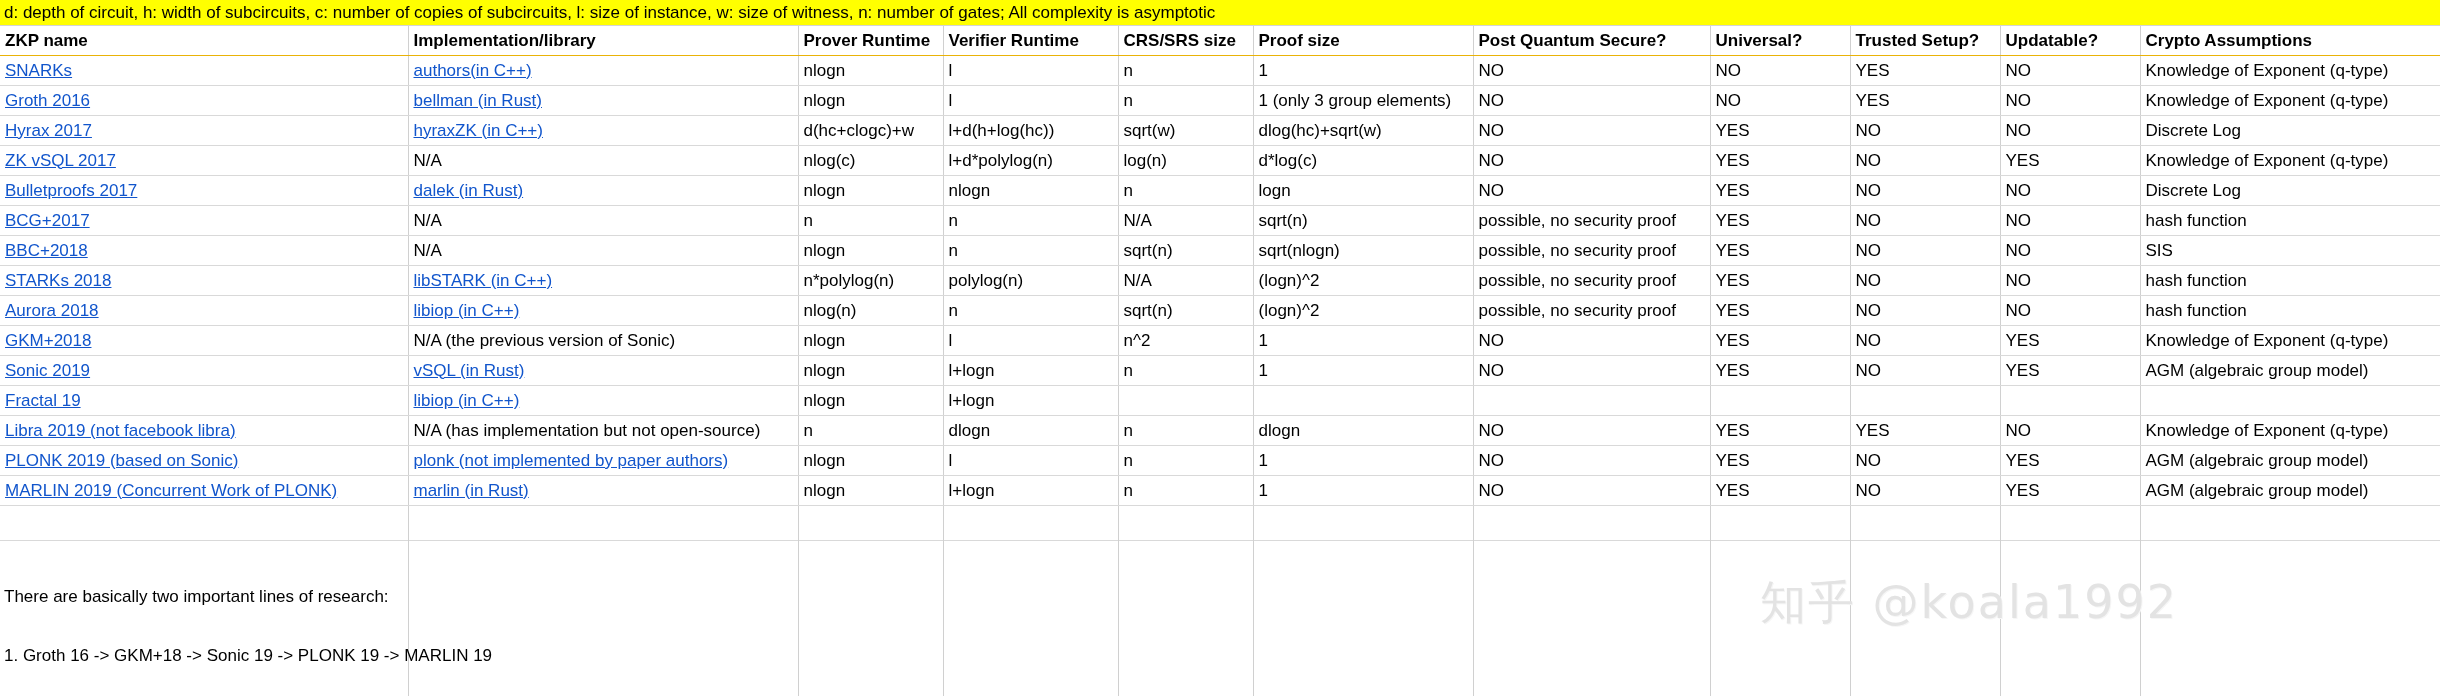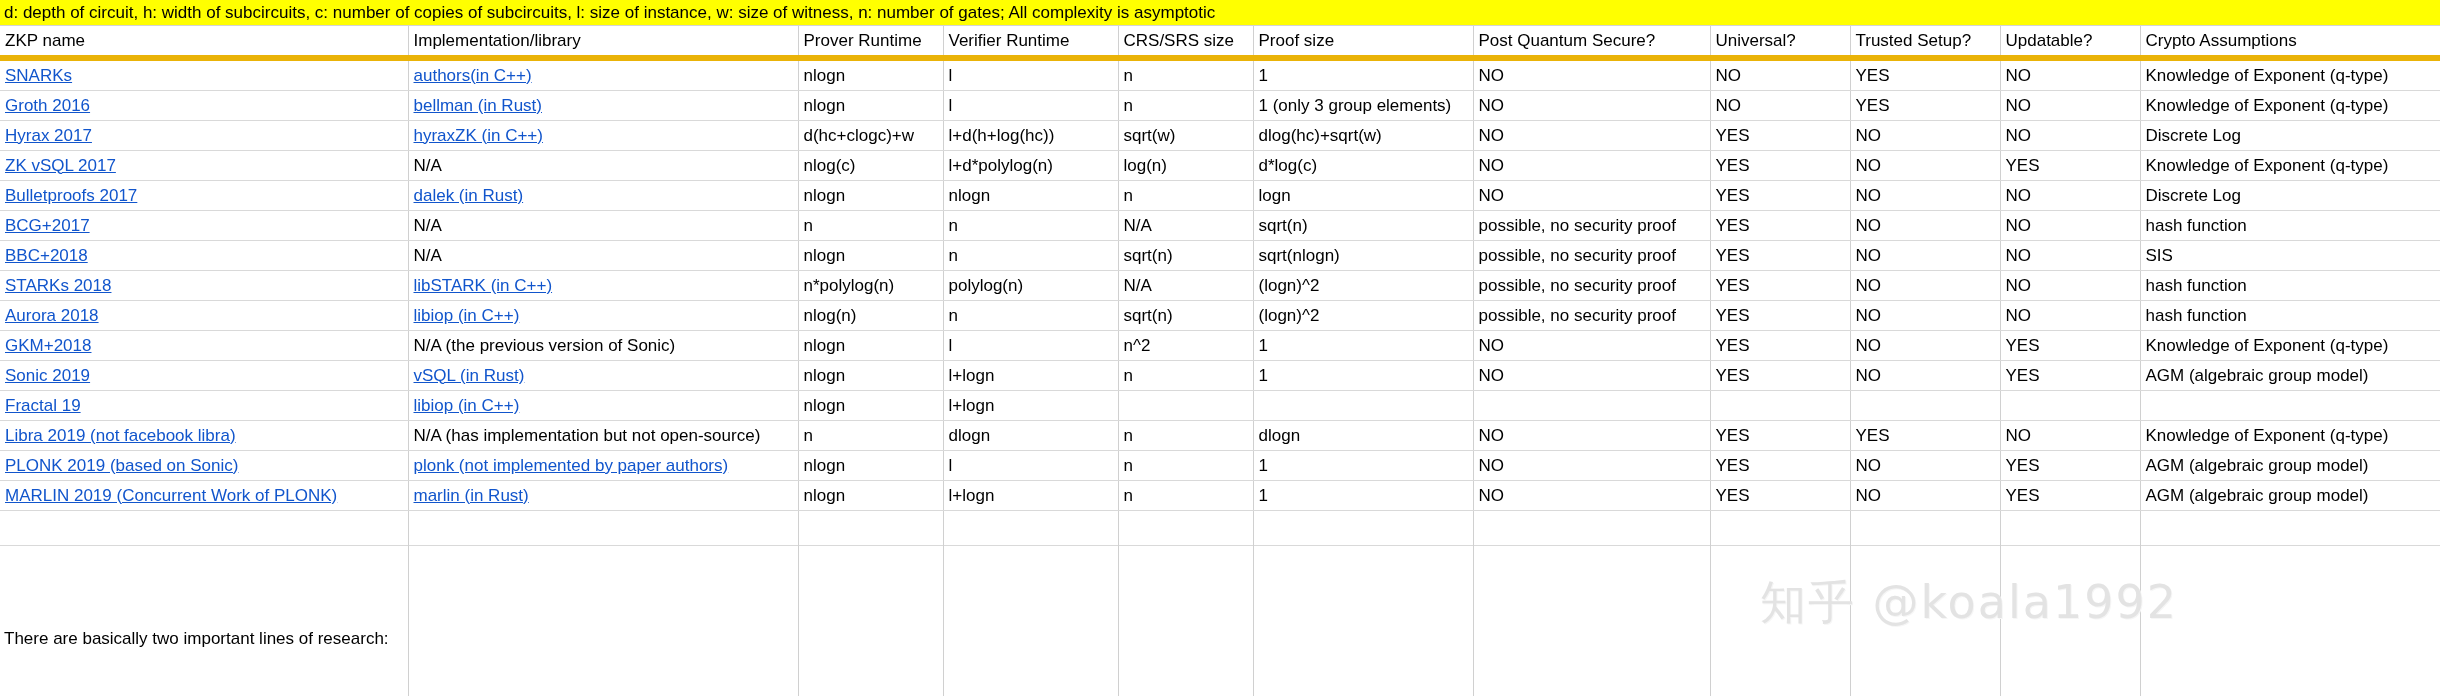--- a/index.html
+++ b/index.html
@@ -41,21 +41,22 @@
     padding: 0 5px;
     height: 29px;
     vertical-align: middle;
     text-align: left;
     font-weight: normal;
     overflow: hidden;
     white-space: nowrap;
     background: #ffffff;
   }
   table.sheet tr.header-row td {
-    border-bottom: 6px solid #eab308;
+    border-bottom: 1px solid #eab308;
+    font-weight: bold;
   }
   td.num {
     text-align: right;
   }
   td.last-col {
     border-right: none;
   }
 
   
   col.c-name   { width: 408px; }
@@ -80,21 +81,21 @@
   
   #notes-block {
     position: absolute;
     left: 4px;
     top: 548px;
     font-size: 17px;
     line-height: 19.5px;
     white-space: pre;
     z-index: 5;
   }
-  #notes-block div { height: 19.5px; margin-top: 42px; }
+  #notes-block div { height: 19.5px; }
 
   
   #bottom-grid {
     position: absolute;
     left: 0;
     top: 540px;
     width: 2440px;
     height: 156px;
     z-index: 1;
   }

